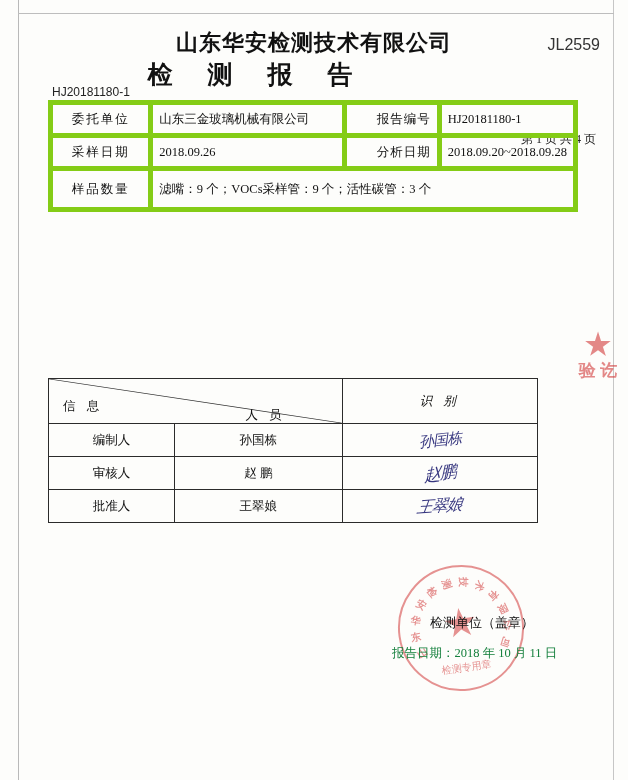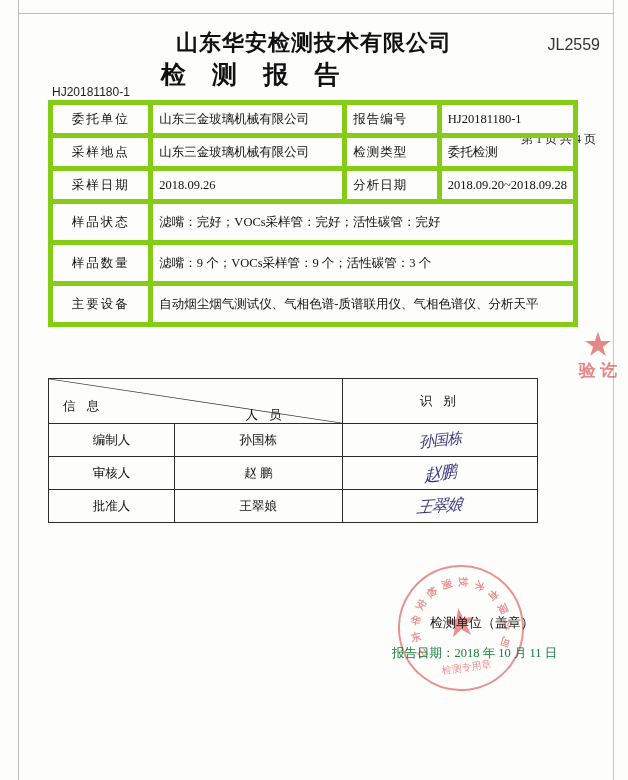--- a/index.html
+++ b/index.html
@@ -58,20 +58,21 @@
     position: absolute;
     top: 58px;
     left: 0;
     width: 500px;
     text-align: center;
     font-size: 25px;
     font-weight: bold;
     letter-spacing: 10px;
     text-indent: 10px;
     color: #111;
+    font-family: Liberation Mono, monospace;
   }
   .doc-code {
     position: absolute;
     top: 36px;
     right: 28px;
     font-size: 16px;
     color: #333;
     font-family: "Liberation Sans", sans-serif;
   }
   .report-no {
@@ -113,21 +114,21 @@
     letter-spacing: 2px;
     white-space: nowrap;
   }
   td.val {
     width: 180px;
     text-align: left;
     padding-left: 8px;
   }
   td.lbl2 {
     width: 78px;
-    text-align: left;
+    text-align: right;
     letter-spacing: 1px;
     white-space: nowrap;
   }
   td.val2 {
     text-align: left;
     padding-left: 8px;
   }
   td.wide {
     text-align: left;
     padding-left: 8px;
@@ -170,21 +171,21 @@
   }
   td.diag .people-word {
     position: absolute;
     right: 56px;
     top: 8px;
     letter-spacing: 4px;
     margin-top: 20px;
   }
   td.name-col { width: 150px; }
   td.sign-col { width: 200px; position: relative; }
-  td.head-ident { letter-spacing: 4px; }
+  td.head-ident { letter-spacing: 4px; font-style: italic; }
 
   
   .sig {
     font-family: "DejaVu Serif", serif;
     font-style: italic;
     font-size: 15px;
     color: #1b1b6e;
     letter-spacing: -1px;
     transform: rotate(-6deg);
     display: inline-block;
@@ -292,42 +293,28 @@
 
   <table class="info">
     <tbody>
       <tr>
         <td class="lbl">委托单位</td>
         <td class="val">山东三金玻璃机械有限公司</td>
         <td class="lbl2">报告编号</td>
         <td class="val2">HJ20181180-1</td>
       </tr>
       <tr>
-        <td class="lbl">采样地点</td>
-        <td class="val">山东三金玻璃机械有限公司</td>
-        <td class="lbl2">检测类型</td>
-        <td class="val2">委托检测</td>
-      </tr>
-      <tr>
         <td class="lbl">采样日期</td>
         <td class="val">2018.09.26</td>
         <td class="lbl2">分析日期</td>
         <td class="val2">2018.09.20~2018.09.28</td>
       </tr>
       <tr class="tall">
-        <td class="lbl">样品状态</td>
-        <td class="wide" colspan="3">滤嘴：完好；VOCs采样管：完好；活性碳管：完好</td>
-      </tr>
-      <tr class="tall">
         <td class="lbl">样品数量</td>
         <td class="wide" colspan="3">滤嘴：9 个；VOCs采样管：9 个；活性碳管：3 个</td>
-      </tr>
-      <tr class="tall">
-        <td class="lbl">主要设备</td>
-        <td class="wide" colspan="3">自动烟尘烟气测试仪、气相色谱-质谱联用仪、气相色谱仪、分析天平</td>
       </tr>
     </tbody>
   </table>
 
   <table class="people">
     <tbody>
       <tr>
         <td class="diag" colspan="2">
           <svg class="slash" viewBox="0 0 290 60" preserveAspectRatio="none">
             <line x1="0" y1="0" x2="290" y2="60" stroke="#2b2b2b" stroke-width="1"></line>

